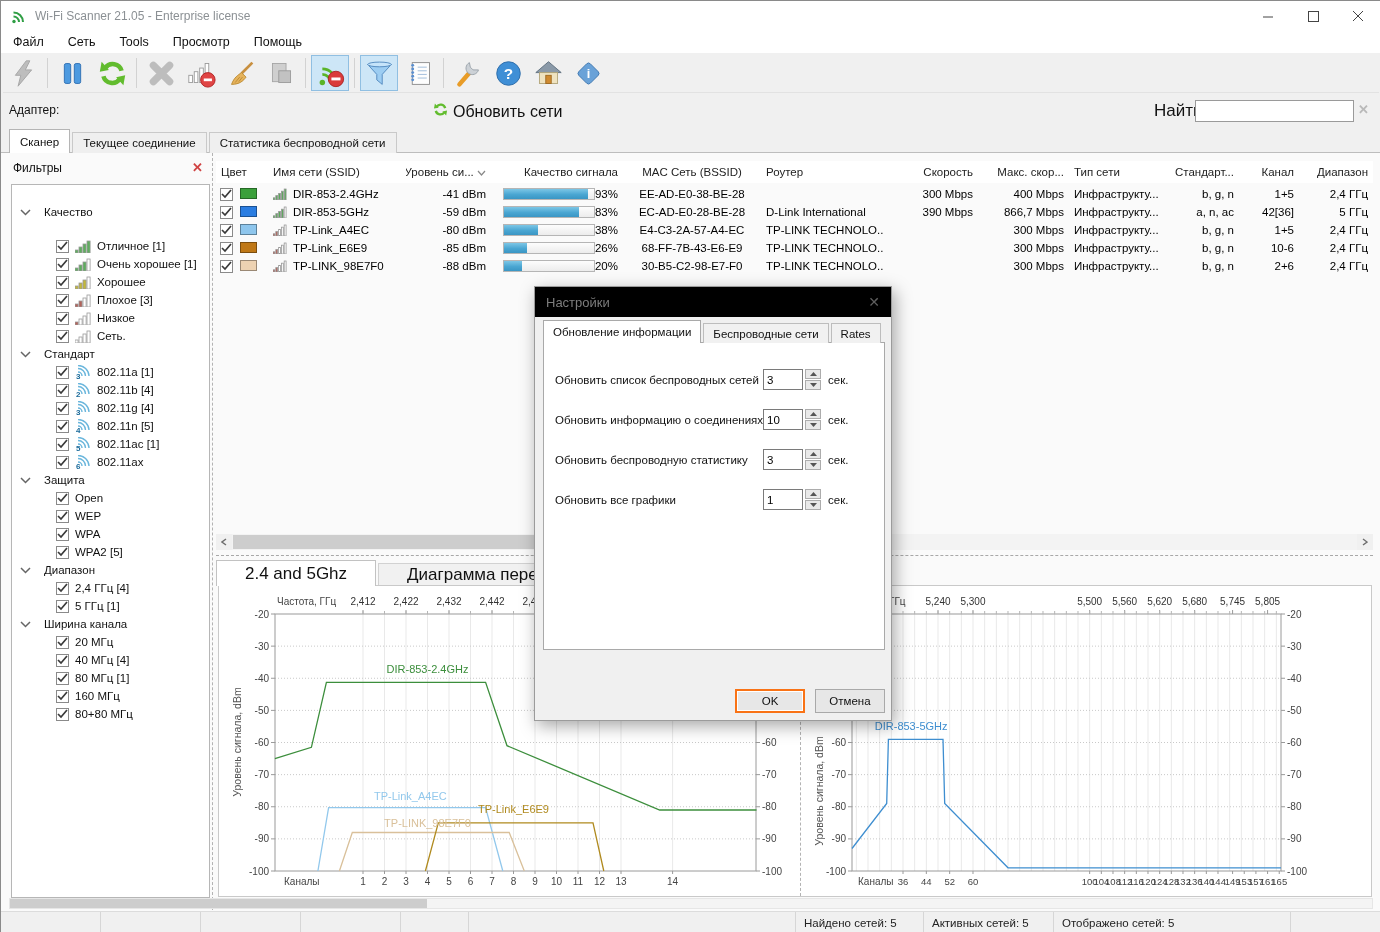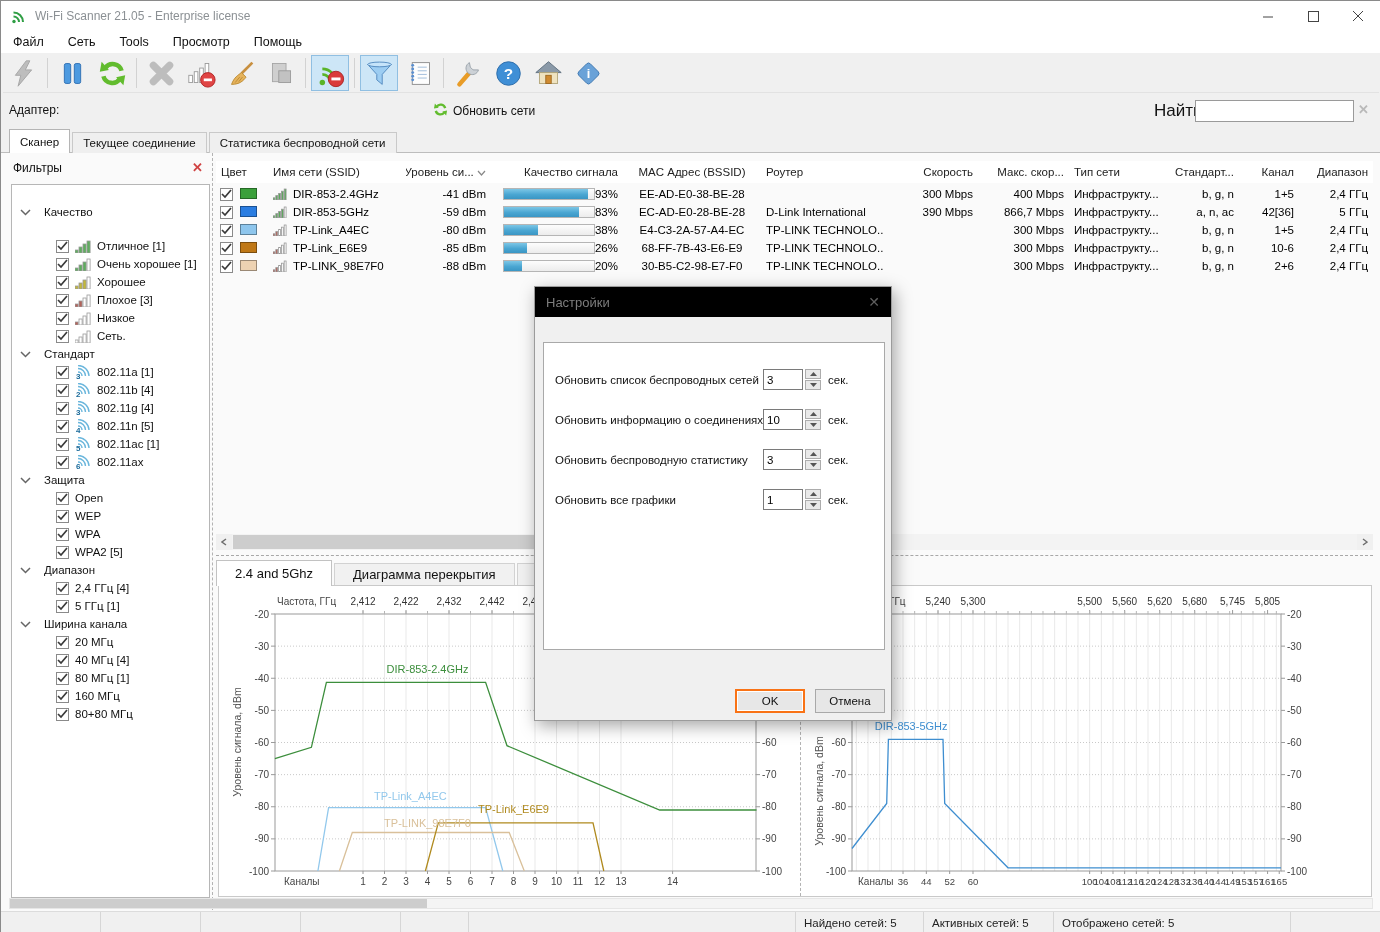--- a/index.html
+++ b/index.html
@@ -20,21 +20,21 @@
   .tbtn{width:38px;height:36px;margin:0 1px;display:flex;align-items:center;justify-content:center;border:1px solid transparent;}
   .tbtn.pressed{background:#cde6f7;border-color:#90bfe2;}
   .ticon{display:flex;} .ticon svg{width:29px;height:29px;}
   .tsep{width:1px;height:30px;background:#d2d2d2;margin:0 4px;}
   
   .adapterbar{position:absolute;left:0;top:92px;width:100%;height:36px;}
   .albl{position:absolute;left:8px;top:10px;font-size:12px;color:#111;}
   .combo{position:absolute;left:75px;top:8px;width:345px;height:22px;background:#fff;border:1px solid #969696;
          font-size:12px;display:flex;align-items:center;padding:0 20px 0 6px;}
   .combo .cchev{position:absolute;right:6px;top:8px;}
-  .refreshnet{position:absolute;left:432px;top:9px;display:flex;align-items:center;gap:5px;font-size:12px;color:#111;}
+  .refreshnet{position:absolute;left:432px;top:9px;display:flex;align-items:center;gap:5px;font-size:16px;color:#111;}
   .findlbl{position:absolute;left:1153px;top:8px;font-size:17px;color:#111;text-align:right;}
   .findinp{position:absolute;left:1194px;top:7px;width:159px;height:22px;border:1px solid #9a9a9a;background:#fff;
            font-size:12px;padding:0 4px;font-family:"Liberation Sans",sans-serif;}
   .findx{position:absolute;left:1357px;top:9px;font-size:13px;font-weight:bold;color:#b9b9b9;}
   
   #tabline{position:absolute;left:0;top:151px;width:1380px;height:1px;background:#bdbdbd;z-index:2;}
   .maintabs{position:absolute;left:8px;top:128px;height:24px;display:flex;align-items:flex-end;z-index:3;}
   .mtab{font-size:11.5px;padding:0 10px;display:flex;align-items:center;color:#111;}
   .mtab.active{height:24px;background:#fff;border:1px solid #b5b5b5;border-bottom:none;}
   .mtab.inactive{height:21px;background:#efefef;border:1px solid #c9c9c9;border-bottom:none;margin-left:2px;}
@@ -61,21 +61,21 @@
   .swatch{position:absolute;left:24px;top:3px;width:17px;height:11px;border:1px solid rgba(0,0,0,.35);}
   
   .hscroll{position:absolute;left:215px;top:533px;width:1157px;height:16px;background:#f3f3f3;z-index:1;}
   .harrow{position:absolute;top:0;width:16px;height:16px;background:#f0f0f0;color:#6e6e6e;font-size:10px;display:flex;align-items:center;justify-content:center;}
   .hthumb{position:absolute;left:17px;top:1px;width:508px;height:14px;background:#cdcdcd;}
   .dashh{position:absolute;left:215px;top:554px;width:1157px;height:0;border-top:1px dashed #a8a8a8;z-index:1;}
   .dashv1{position:absolute;left:211px;top:152px;width:0;height:757px;border-left:1px dashed #b3b3b3;z-index:1;}
   .dashv2{position:absolute;left:799px;top:585px;width:0;height:310px;border-left:1px dashed #b3b3b3;z-index:6;}
   
   .charttabs{position:absolute;left:215px;top:559px;height:26px;display:flex;align-items:flex-start;z-index:7;}
-  .ctab{font-size:13px;padding:0 18px;display:flex;align-items:center;color:#111;}
+  .ctab{font-size:17px;padding:0 28px;display:flex;align-items:center;color:#111;}
   .ctab.active{height:26px;background:#fff;border:1px solid #c2c2c2;border-bottom:none;}
   .ctab.inactive{height:22px;margin-top:3px;background:#f1f1f1;border:1px solid #d2d2d2;border-bottom:none;margin-left:2px;}
   .chartsbox{position:absolute;left:217px;top:584px;width:1154px;height:312px;background:#fff;border:1px solid #c9c9c9;z-index:1;}
   #chartsvg{position:absolute;left:0;top:0;width:1380px;height:932px;z-index:6;pointer-events:none;}
   
   .botscroll{position:absolute;left:8px;top:897px;width:1364px;height:11px;background:#f4f4f4;border:1px solid #e6e6e6;z-index:2;}
   .botthumb{position:absolute;left:0;top:0;width:417px;height:9px;background:#cdcdcd;}
   .statusbar{position:absolute;left:0;top:910px;width:1380px;height:22px;background:#f0f0f0;border-top:1px solid #dcdcdc;display:flex;z-index:4;}
   .seg{height:100%;border-right:1px solid #d6d6d6;display:flex;align-items:center;padding-left:8px;font-size:11.5px;color:#222;white-space:nowrap;overflow:hidden;}
   
@@ -647,21 +647,21 @@
       </div>
     </div>
 
   <div class="thead" id="thead">
       <div class="thcell" style="left: 0px; width: 52px; justify-content: flex-start;">Цвет</div>
       <div class="thcell" style="left: 52px; width: 138px; justify-content: flex-start;">Имя сети (SSID)</div>
       <div class="thcell" style="left: 190px; width: 85px; justify-content: flex-end;">Уровень си...&nbsp;<span><svg width="9" height="6">
             <polyline points="1,1 4.5,5 8,1" fill="none" stroke="#888" stroke-width="1.2"></polyline>
           </svg></span></div>
       <div class="thcell" style="left: 275px; width: 132px; justify-content: flex-end;">Качество сигнала</div>
-      <div class="thcell" style="left: 407px; width: 138px; justify-content: center;">MAC Адрес (BSSID)</div>
+      <div class="thcell" style="left: 407px; width: 138px; justify-content: center;">MAC Сеть (BSSID)</div>
       <div class="thcell" style="left: 545px; width: 122px; justify-content: flex-start;">Роутер</div>
       <div class="thcell" style="left: 667px; width: 95px; justify-content: flex-end;">Скорость</div>
       <div class="thcell" style="left: 762px; width: 91px; justify-content: flex-end;">Макс. скор...</div>
       <div class="thcell" style="left: 853px; width: 94px; justify-content: flex-start;">Тип сети</div>
       <div class="thcell" style="left: 947px; width: 76px; justify-content: flex-end;">Стандарт...</div>
       <div class="thcell" style="left: 1023px; width: 60px; justify-content: flex-end;">Канал</div>
       <div class="thcell" style="left: 1083px; width: 74px; justify-content: flex-end;">Диапазон</div>
     </div>
   <div class="trows" id="trows">
       <div class="drow" style="top: 0px;">
@@ -1202,20 +1202,25 @@
       <div class="seg" style="width: 130px; flex: 0 0 auto;">Активных сетей: 5</div>
       <div class="seg" style="width: 237px; flex: 0 0 auto;">Отображено сетей: 5</div>
       <div class="seg" style="flex: 1 1 0%; border-right: none;"></div>
     </div>
 
   <div class="dialog">
     <div class="dtitle">
         <span>Настройки</span>
       </div>
     <span class="dclose">✕</span>
+    <div class="dtabs" id="dtabs">
+        <div class="dtab active">Обновление информации</div>
+        <div class="dtab inactive">Беспроводные сети</div>
+        <div class="dtab inactive">Rates</div>
+      </div>
     <div class="dpanel"></div>
     <div id="dfields">
         <div class="frow" style="top: 82px;">
           <div class="flbl">Обновить список беспроводных сетей</div>
           <input class="finp" value="3" style="">
           <div class="spin">
             <span class="spinb" style="top:0">
               <svg width="7" height="4">
                 <polygon points="0,4 3.5,0 7,4" fill="#555"></polygon>
               </svg>

